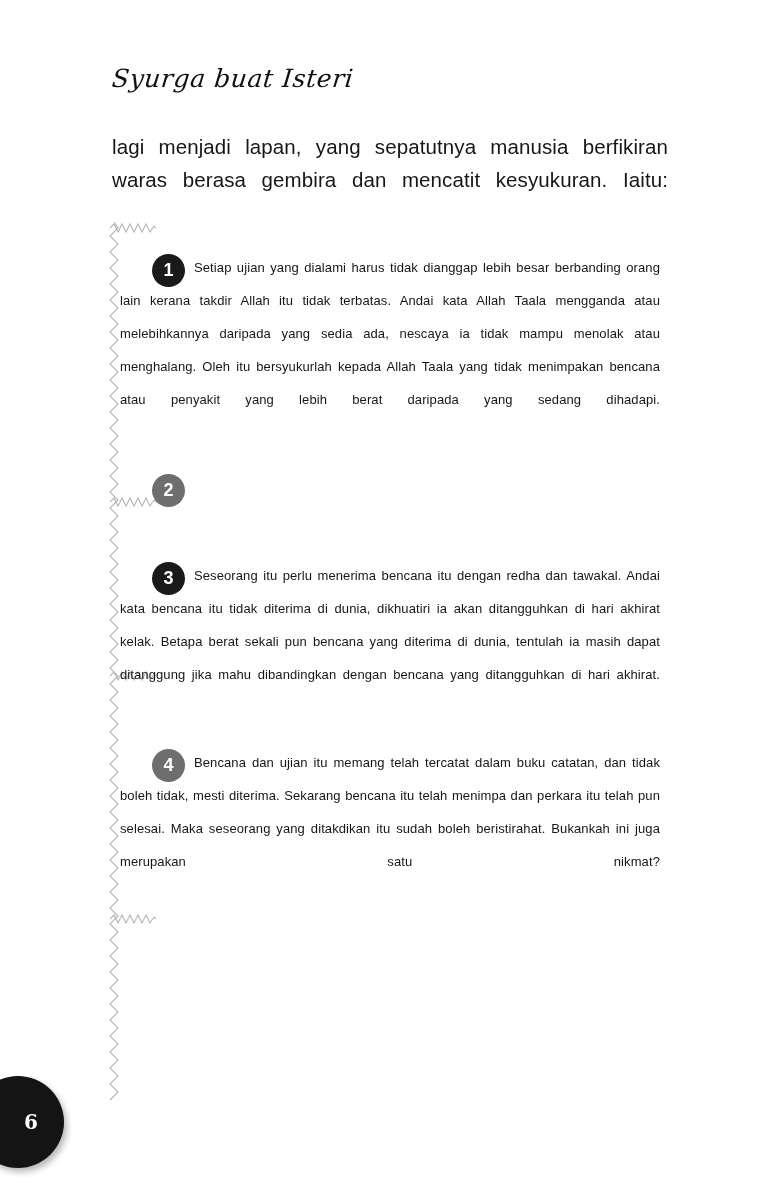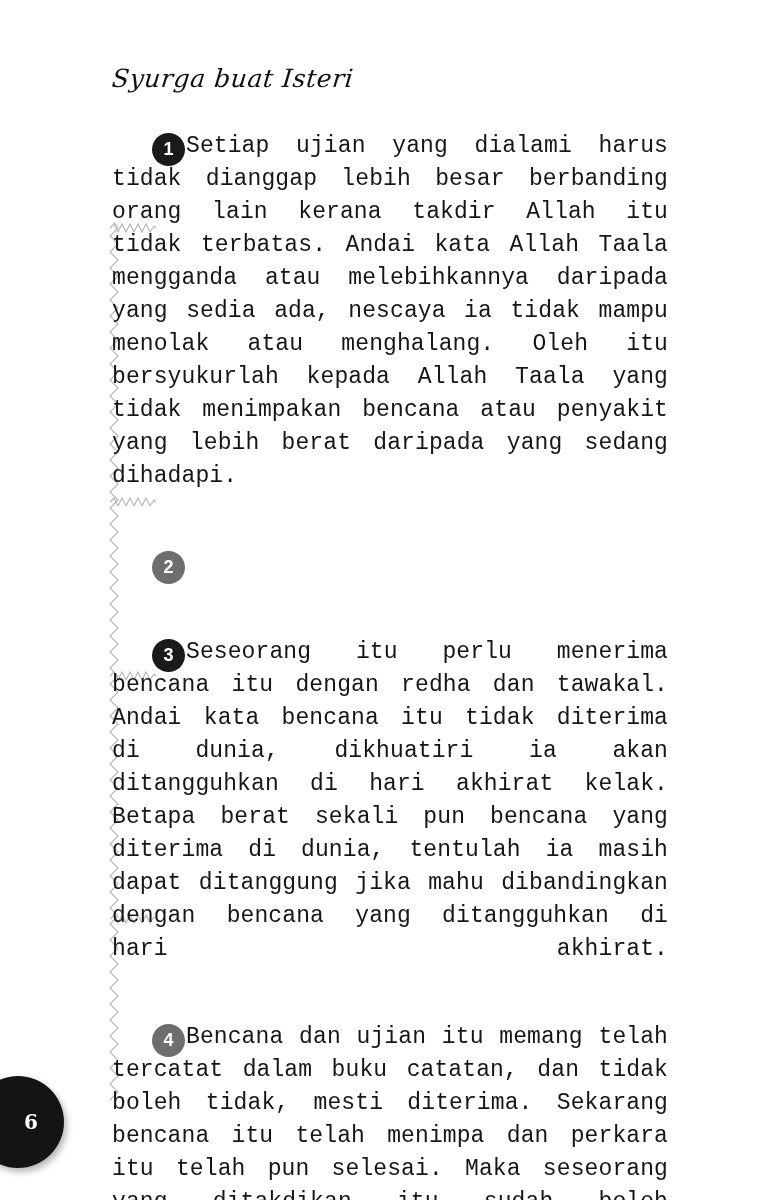--- a/index.html
+++ b/index.html
@@ -64,29 +64,28 @@
     width: 100%;
   }
 
   
   .item {
     position: relative;
     margin: 0 0 22px 0;
     padding-left: 0;
   }
   .item-text {
-    font-size: 23px;
+    font-size: 13px;
     line-height: 33px;
     letter-spacing: 0.1px;
     text-align: justify;
     text-justify: inter-word;
-    margin: 0;
+    margin: 8px;
     color: #161616;
     text-indent: 0;
-    font-family: Liberation Mono, monospace;
   }
   .item-text::after {
     content: "";
     display: inline-block;
     width: 100%;
   }
   
   .item-text .lead-space {
     display: inline-block;
     width: 74px;
@@ -171,20 +170,21 @@
   </svg>
   <svg class="connector" style="left:110px; top:669px; width:46px;" viewBox="0 0 46 14" preserveAspectRatio="none" aria-hidden="true">
     <path d="M0 7 L4 3 L8 11 L12 3 L16 11 L20 3 L24 11 L28 3 L32 11 L36 3 L40 11 L44 5 L46 7" fill="none" stroke="#b4b4b4" stroke-width="1.1"></path>
   </svg>
   <svg class="connector" style="left:110px; top:912px; width:46px;" viewBox="0 0 46 14" preserveAspectRatio="none" aria-hidden="true">
     <path d="M0 7 L4 3 L8 11 L12 3 L16 11 L20 3 L24 11 L28 3 L32 11 L36 3 L40 11 L44 5 L46 7" fill="none" stroke="#b4b4b4" stroke-width="1.1"></path>
   </svg>
 
   <div class="content">
 
+    <p class="intro">lagi menjadi lapan, yang sepatutnya manusia berfikiran waras berasa gembira dan mencatit  kesyukuran. Iaitu:</p>
 
     <div class="item">
       <div class="badge">1</div>
       <p class="item-text"><span class="lead-space"></span><span>Setiap ujian yang dialami harus tidak dianggap lebih besar berbanding orang lain kerana takdir Allah itu tidak terbatas. Andai kata Allah Taala mengganda atau melebihkannya daripada yang sedia ada, nescaya ia tidak mampu menolak atau menghalang. Oleh itu bersyukurlah kepada Allah Taala yang tidak menimpakan  bencana atau penyakit yang lebih berat daripada yang sedang dihadapi.</span></p>
     </div>
 
     <div class="item">
       <div class="badge gray">2</div>
       <p class="item-text"><span class="lead-space"></span></p>
     </div>

